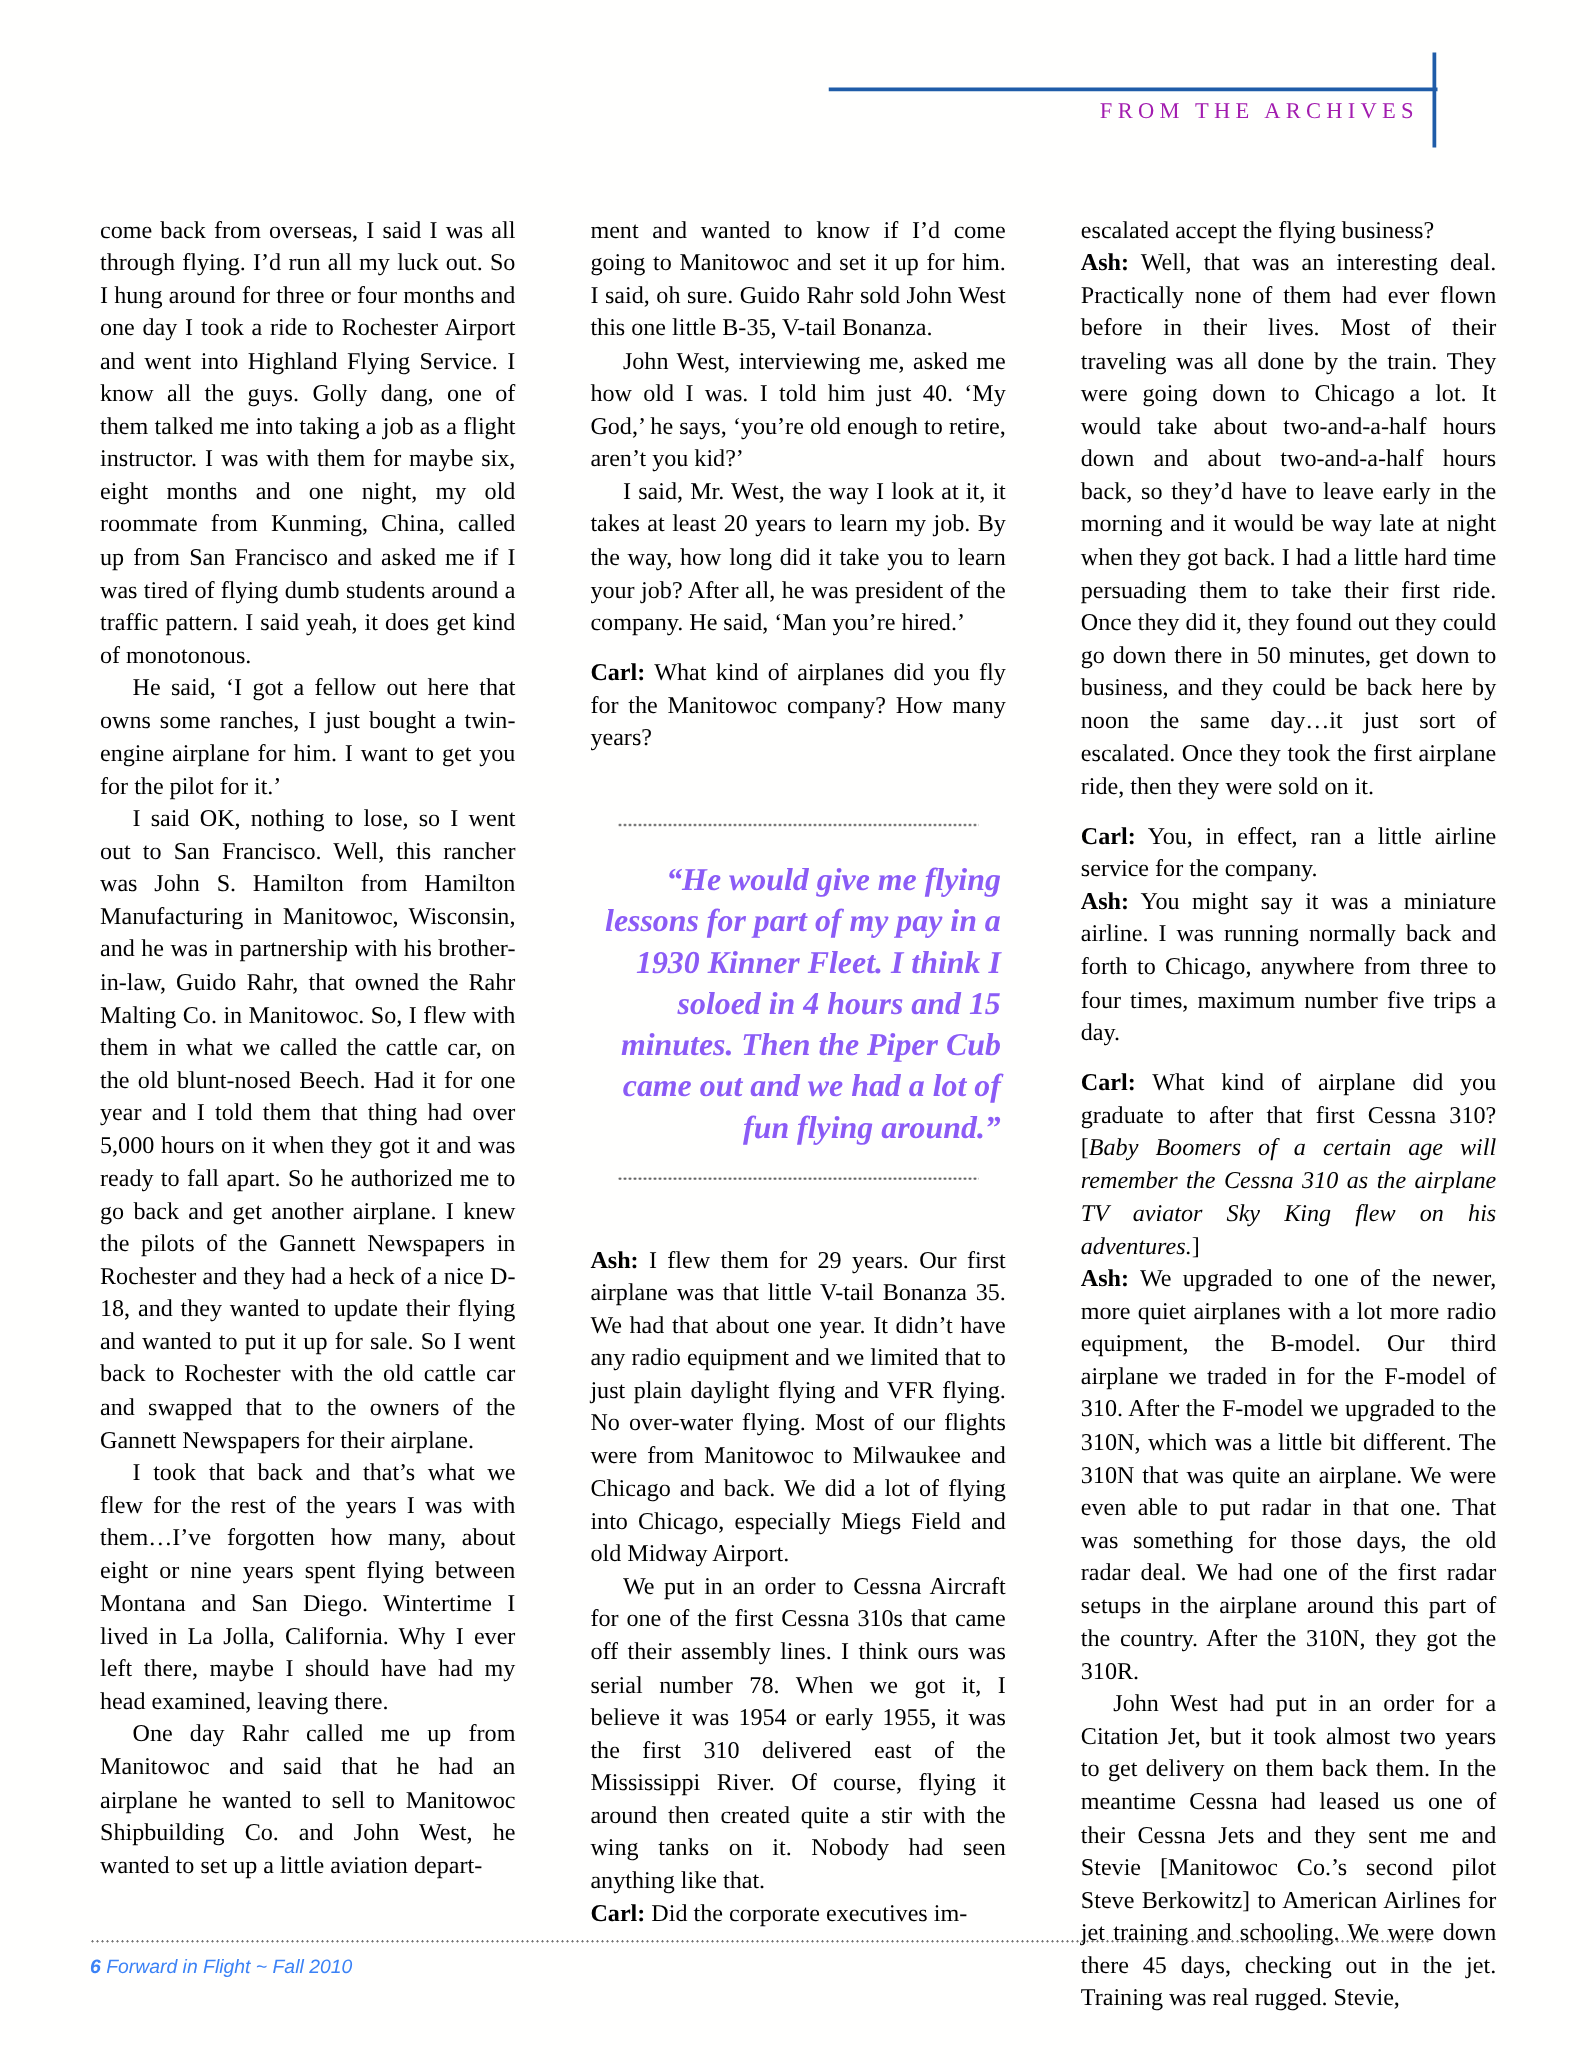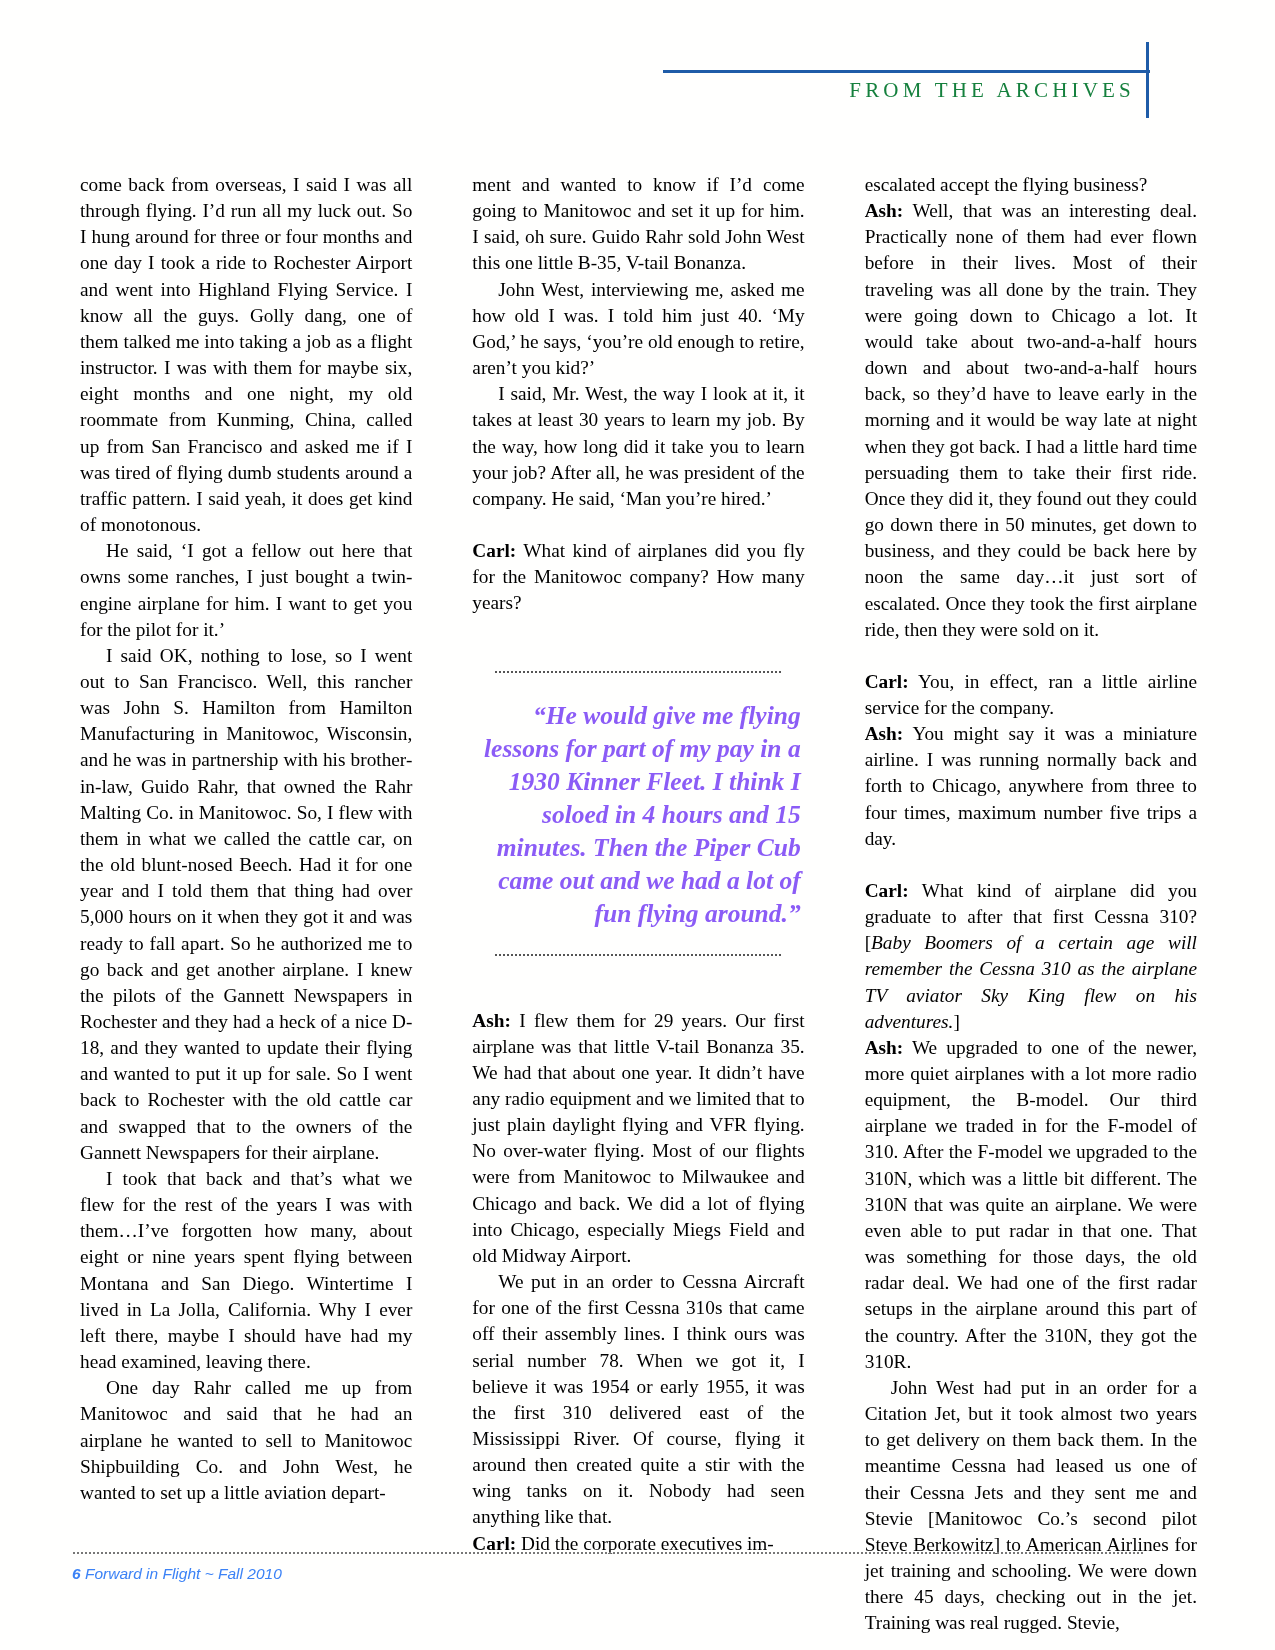--- a/index.html
+++ b/index.html
@@ -41,23 +41,23 @@
     height: 76px;
     background: #1f5ca8;
   }
   .header-title {
     position: absolute;
     left: 663px;
     top: 78px;
     width: 472px;
     text-align: right;
     font-family: "Liberation Serif", serif;
-    font-size: 21px;
+    font-size: 18px;
     letter-spacing: 4.2px;
-    color: #15803d;
+    color: #a21caf;
     white-space: nowrap;
   }
 
   
   .columns {
     position: absolute;
     left: 80px;
     top: 172px;
     width: 1117px;
     height: 1255px;
@@ -72,21 +72,21 @@
     text-justify: inter-word;
     hyphens: none;
   }
   .col p {
     margin: 0;
   }
   .col p.indent {
     text-indent: 26px;
   }
   .col p.gap-before {
-    margin-top: 26px;
+    margin-top: 14px;
   }
   .spk {
     font-weight: bold;
   }
   .ital {
     font-style: italic;
   }
 
   
   .pullquote-wrap {
@@ -153,21 +153,21 @@
       <p>come back from overseas, I said I was all through flying. I’d run all my luck out. So I hung around for three or four months and one day I took a ride to Rochester Airport and went into Highland Flying Service. I know all the guys. Golly dang, one of them talked me into taking a job as a flight instructor. I was with them for maybe six, eight months and one night, my old roommate from Kunming, China, called up from San Francisco and asked me if I was tired of flying dumb students around a traffic pattern. I said yeah, it does get kind of monotonous.</p>
       <p class="indent">He said, ‘I got a fellow out here that owns some ranches, I just bought a twin-engine airplane for him. I want to get you for the pilot for it.’</p>
       <p class="indent">I said OK, nothing to lose, so I went out to San Francisco. Well, this rancher was John S. Hamilton from Hamilton Manufacturing in Manitowoc, Wisconsin, and he was in partnership with his brother-in-law, Guido Rahr, that owned the Rahr Malting Co. in Manitowoc. So, I flew with them in what we called the cattle car, on the old blunt-nosed Beech. Had it for one year and I told them that thing had over 5,000 hours on it when they got it and was ready to fall apart. So he authorized me to go back and get another airplane. I knew the pilots of the Gannett Newspapers in Rochester and they had a heck of a nice D-18, and they wanted to update their flying and wanted to put it up for sale. So I went back to Rochester with the old cattle car and swapped that to the owners of the Gannett Newspapers for their airplane.</p>
       <p class="indent">I took that back and that’s what we flew for the rest of the years I was with them…I’ve forgotten how many, about eight or nine years spent flying between Montana and San Diego. Wintertime I lived in La Jolla, California. Why I ever left there, maybe I should have had my head examined, leaving there.</p>
       <p class="indent">One day Rahr called me up from Manitowoc and said that he had an airplane he wanted to sell to Manitowoc Shipbuilding Co. and John West, he wanted to set up a little aviation depart-</p>
     </div>
 
     <div class="col">
       <p>ment and wanted to know if I’d come going to Manitowoc and set it up for him. I said, oh sure. Guido Rahr sold John West this one little B-35, V-tail Bonanza.</p>
       <p class="indent">John West, interviewing me, asked me how old I was. I told him just 40. ‘My God,’ he says, ‘you’re old enough to retire, aren’t you kid?’</p>
-      <p class="indent">I said, Mr. West, the way I look at it, it takes at least 30 years to learn my job. By the way, how long did it take you to learn your job? After all, he was president of the company. He said, ‘Man you’re hired.’</p>
+      <p class="indent">I said, Mr. West, the way I look at it, it takes at least 20 years to learn my job. By the way, how long did it take you to learn your job? After all, he was president of the company. He said, ‘Man you’re hired.’</p>
 
       <p class="gap-before"><span class="spk">Carl:</span><span> What kind of airplanes did you fly for  the Manitowoc company? How many years?</span></p>
 
       <div class="pullquote-wrap">
         <div class="dotrule"></div>
         <div class="pullquote">“He would give me flying lessons for part of my pay in a 1930 Kinner Fleet. I think I soloed in 4 hours and 15 minutes. Then the Piper Cub came out and we had a lot of fun flying around.”</div>
         <div class="dotrule"></div>
       </div>
 
       <p><span class="spk">Ash:</span><span> I flew them for 29 years. Our first airplane was that little V-tail Bonanza 35. We had that about one year. It didn’t have any radio equipment and we limited that to just plain daylight flying and VFR flying. No over-water flying. Most of our flights were from Manitowoc to Milwaukee and Chicago and back. We did a lot of flying into Chicago, especially Miegs Field and old Midway Airport.</span></p>

